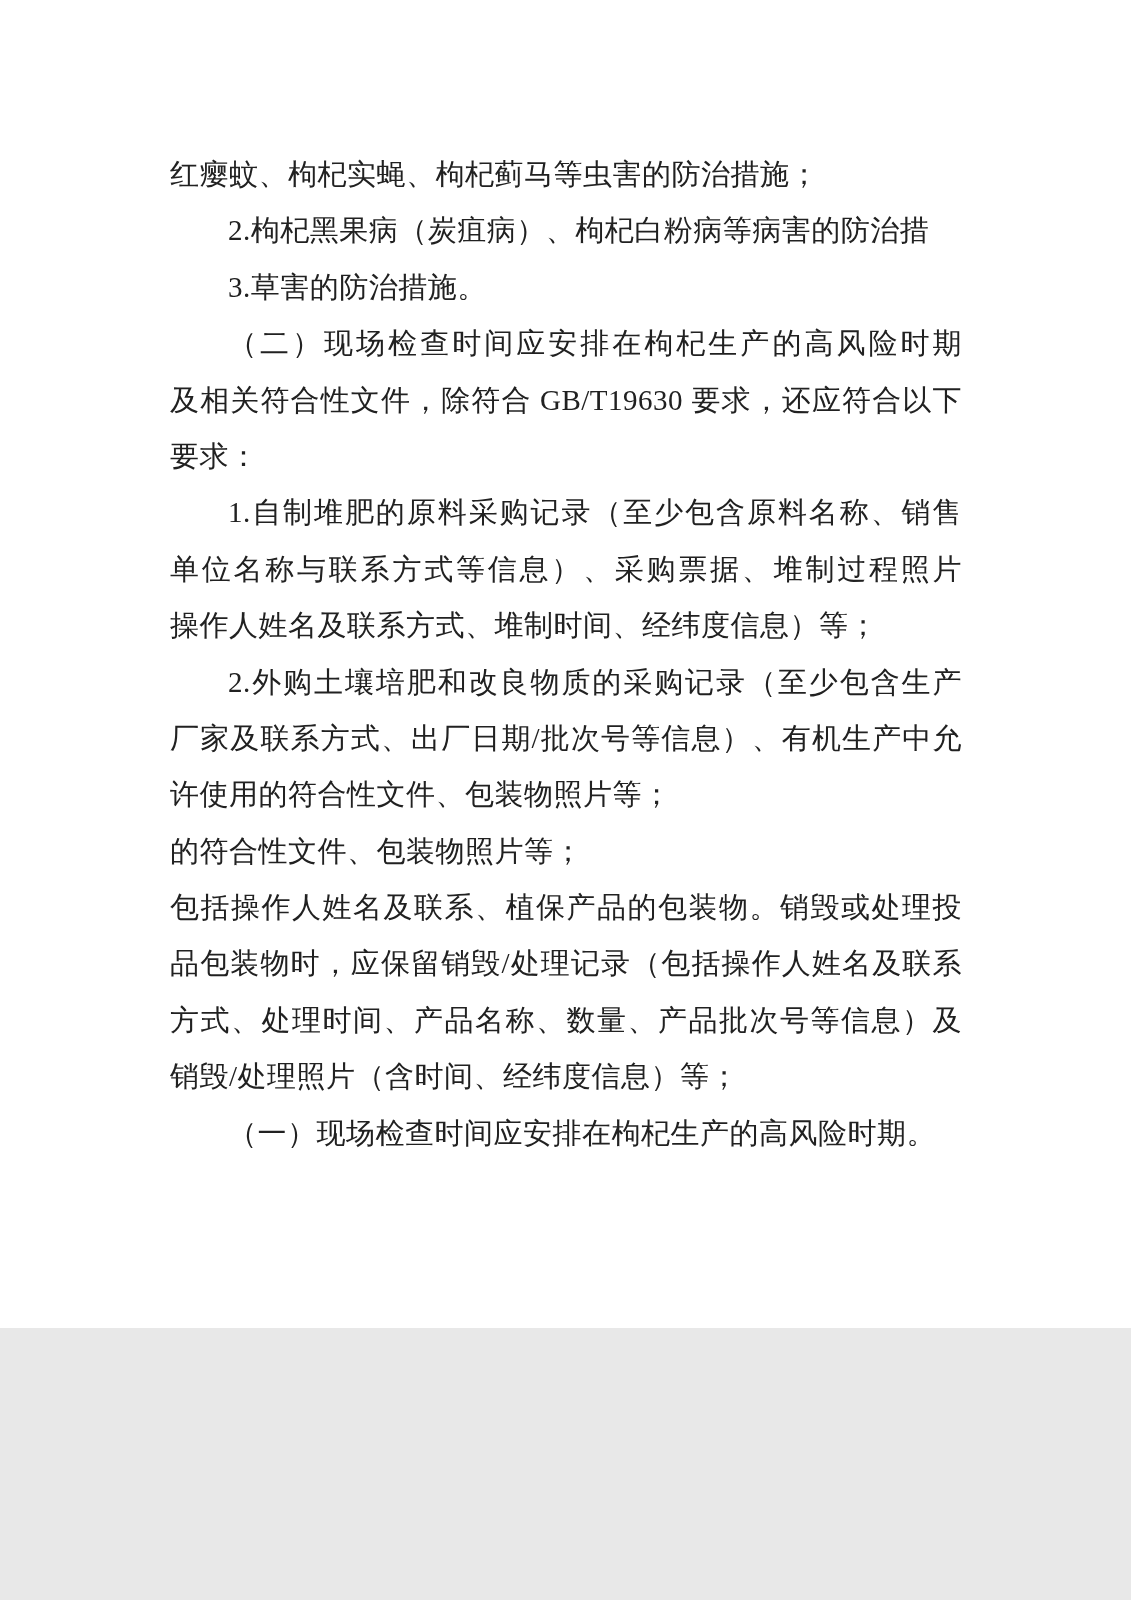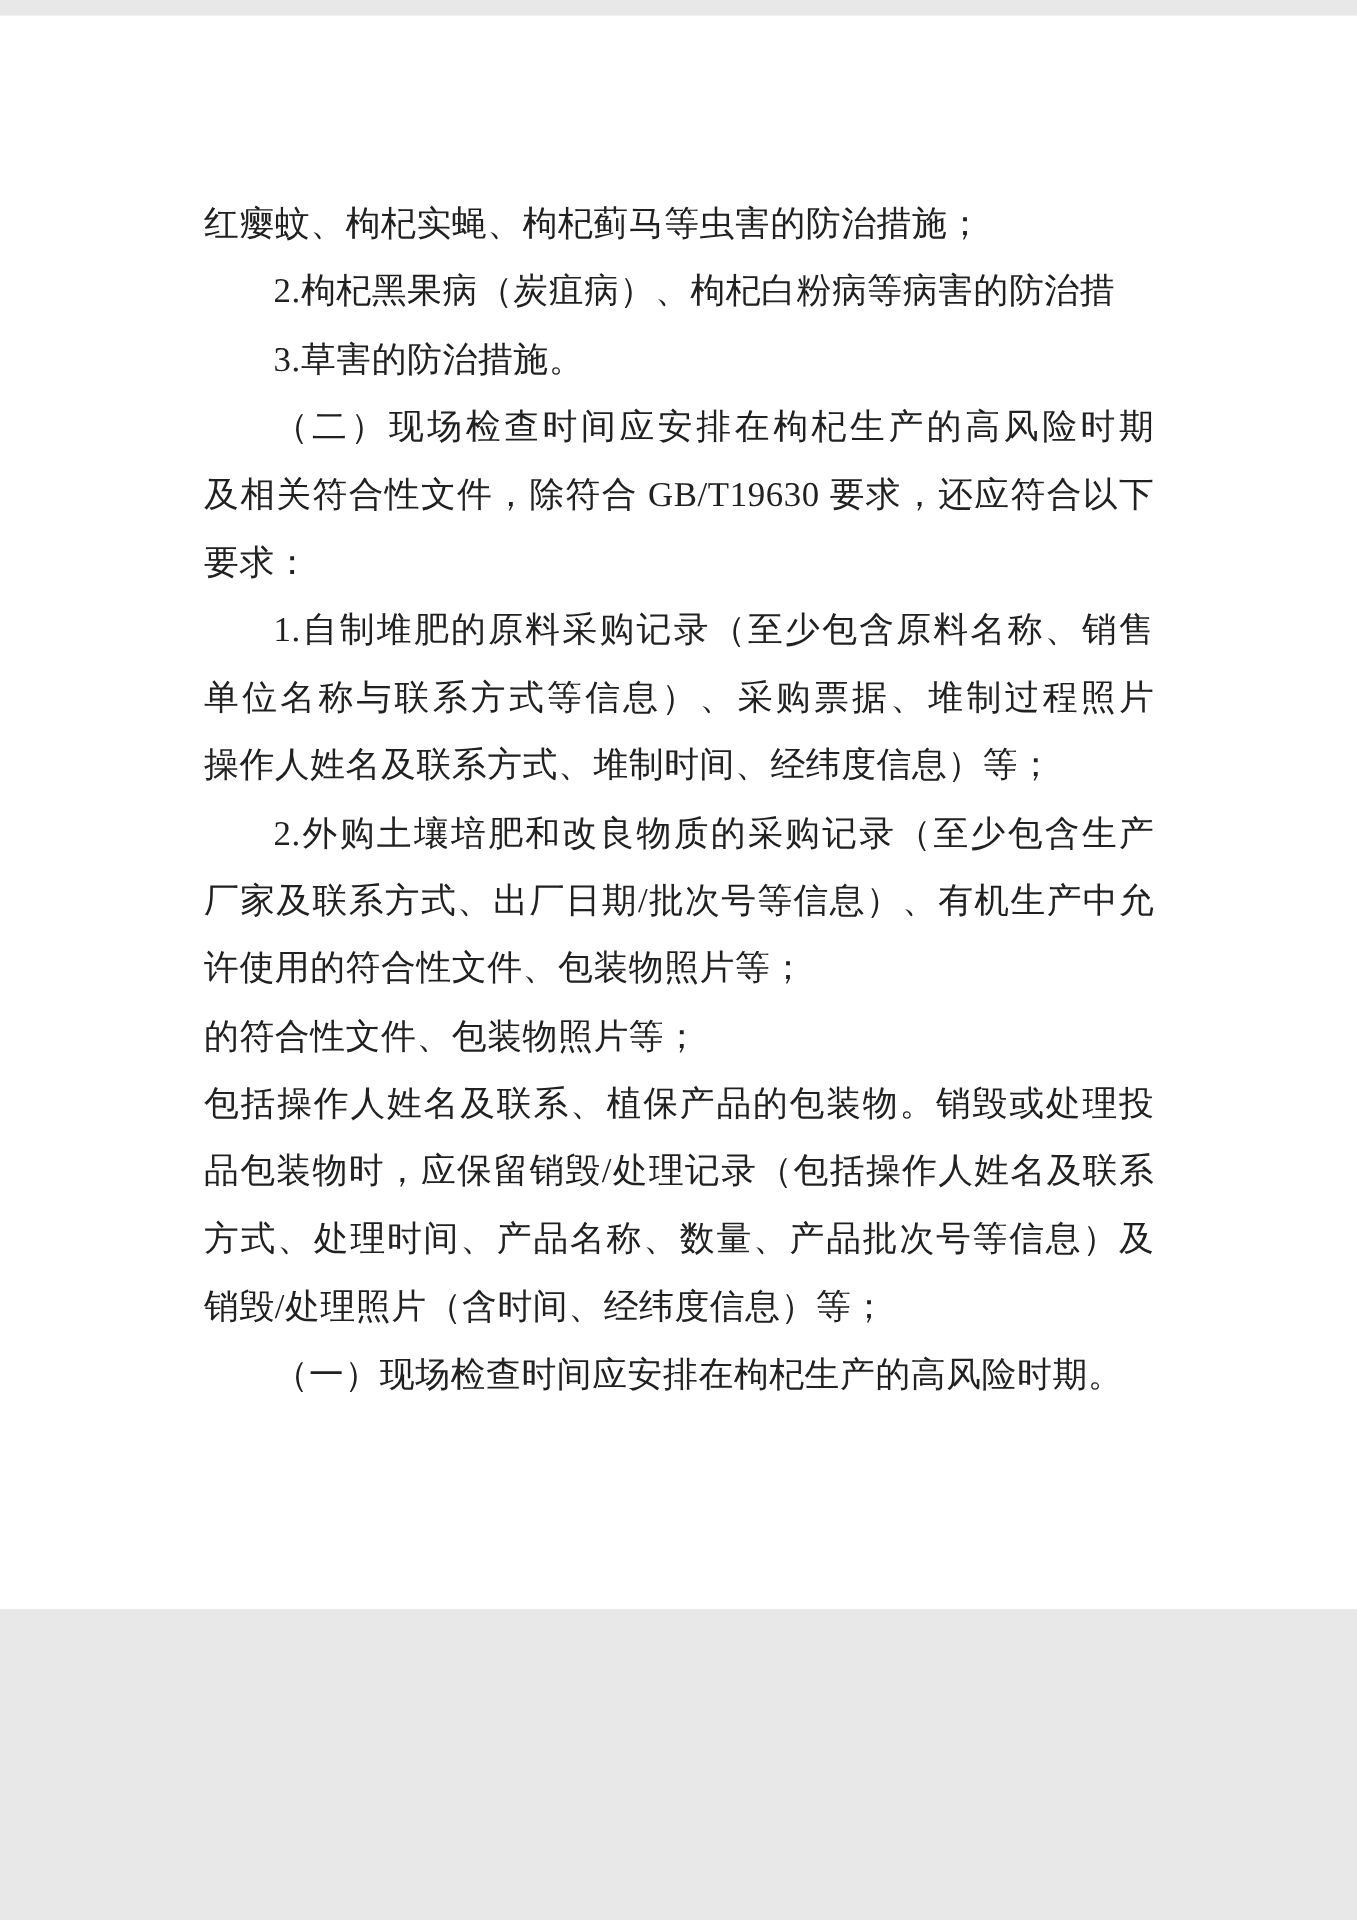--- a/index.html
+++ b/index.html
@@ -4,21 +4,21 @@
 <style>
   html, body {
     margin: 0;
     padding: 0;
     background: #e8e8e8;
   }
   .page {
     position: relative;
     width: 1131px;
     height: 1328px;
-    margin: 13px auto;
+    margin: 0 auto;
     background: #ffffff;
     overflow: hidden;
     font-family: "Liberation Serif", "DejaVu Serif", serif;
     color: #212121;
   }
   .content {
     position: absolute;
     left: 170px;
     top: 146px;
     width: 792px;

